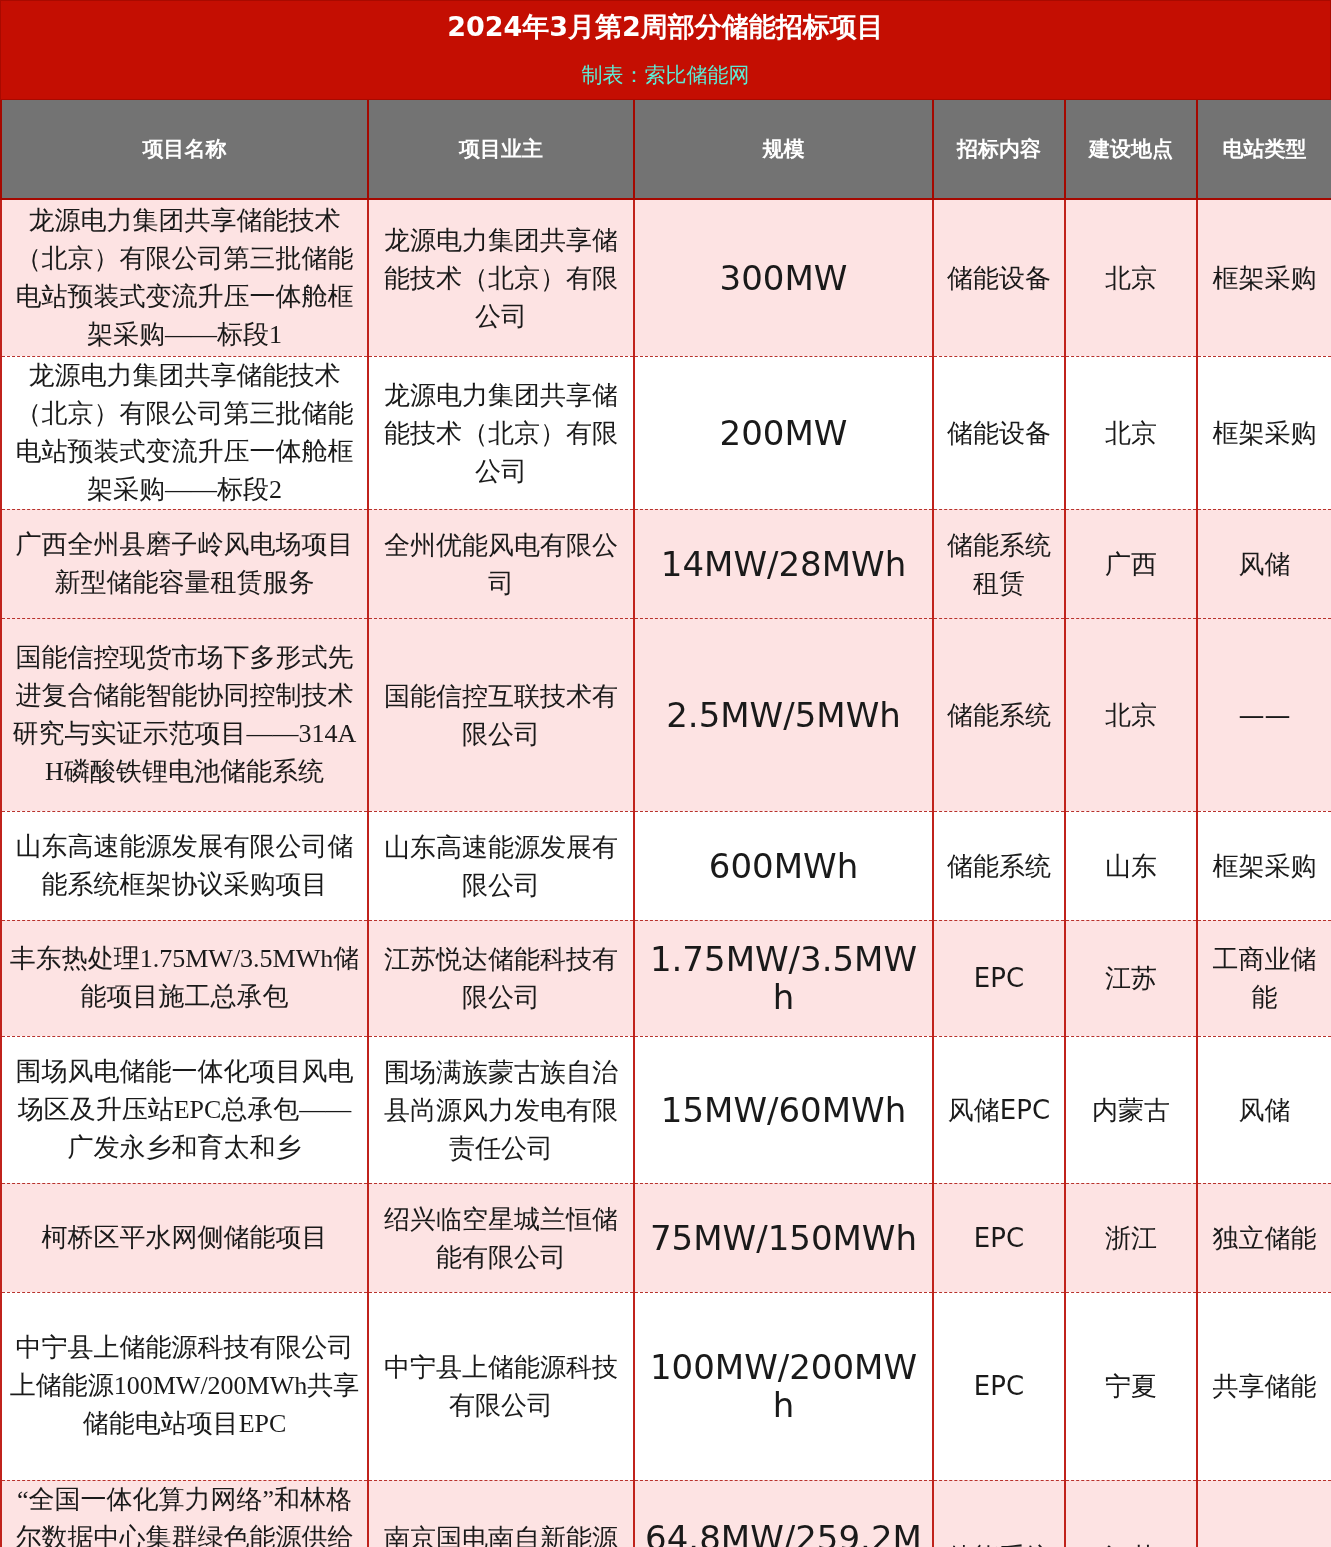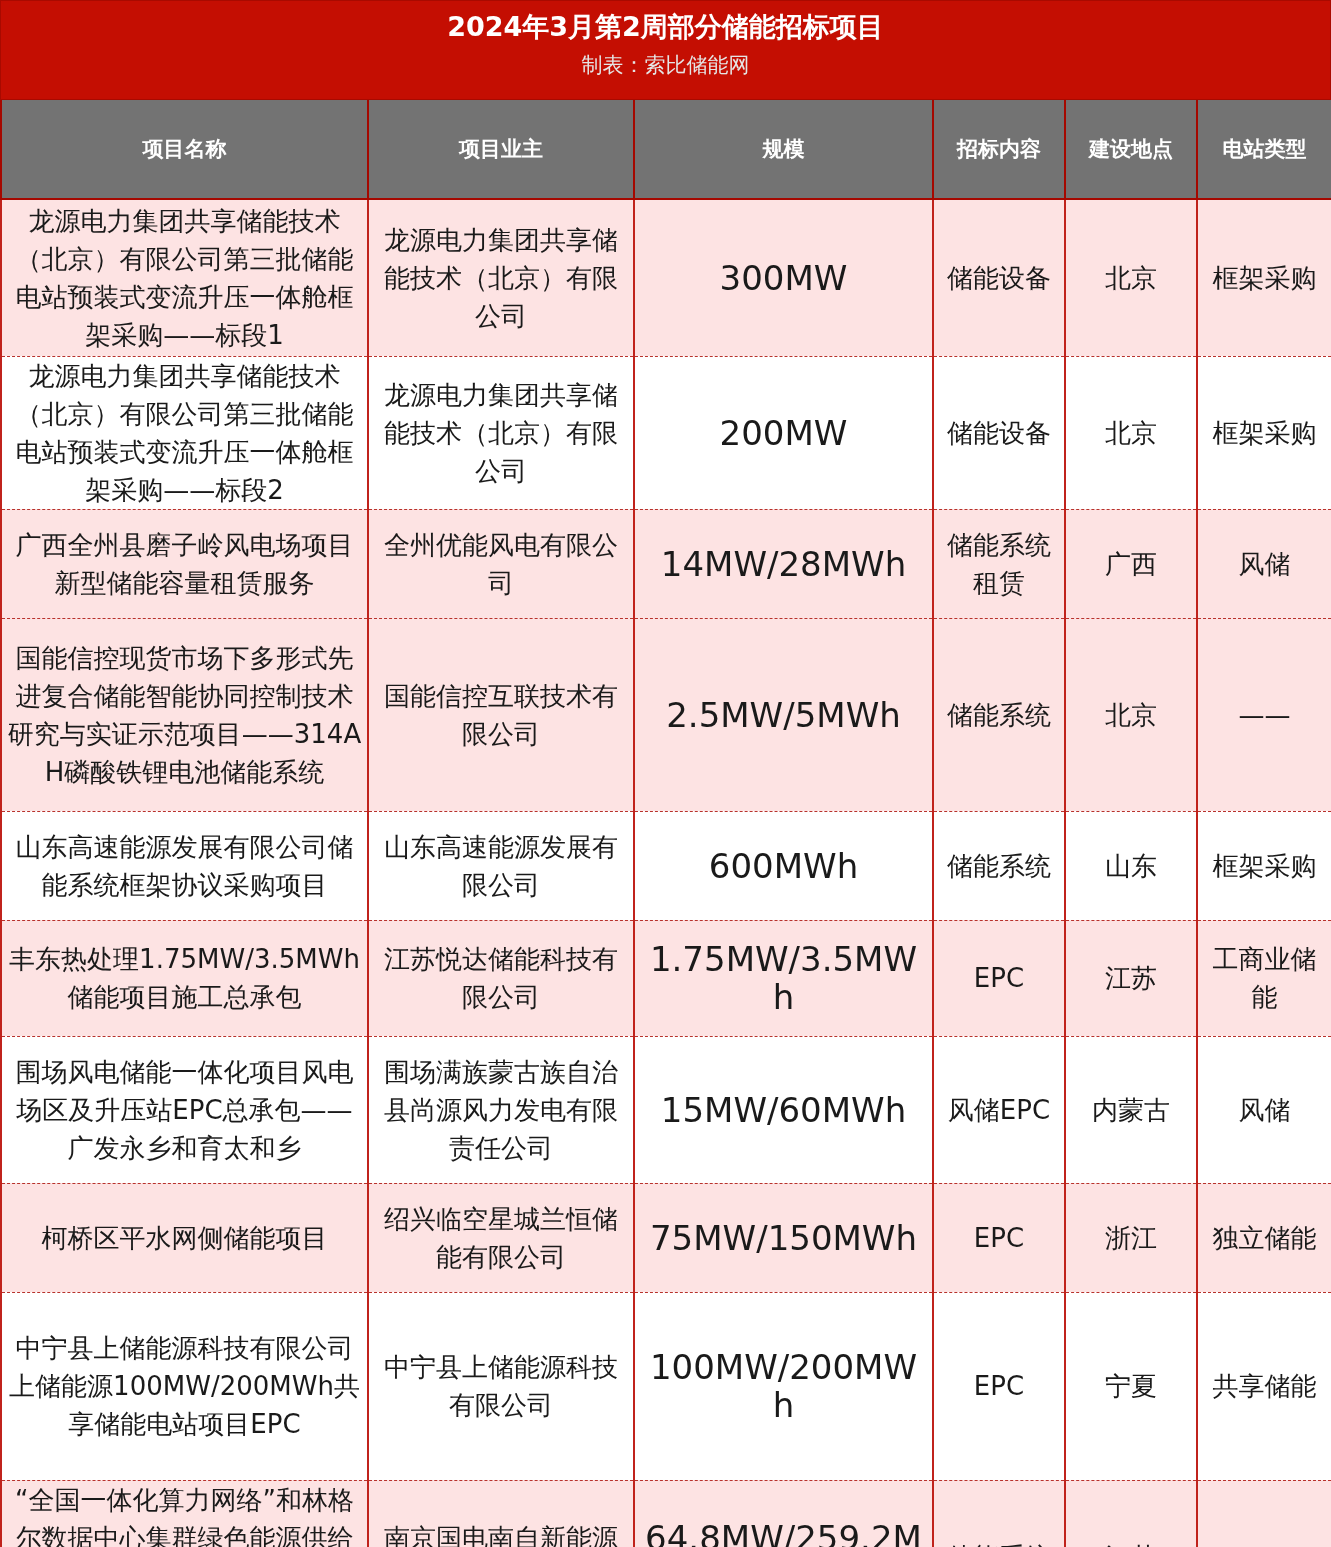--- a/index.html
+++ b/index.html
@@ -4,21 +4,21 @@
 <style>
   html, body { margin: 0; padding: 0; background: #ffffff; }
   body { width: 1331px; height: 1547px; overflow: hidden; font-family: "DejaVu Sans", "Liberation Sans", sans-serif; }
   .sheet { position: relative; width: 1331px; height: 1547px; background: #ffffff; }
   .title-bar {
     position: absolute; left: 0; top: 0; width: 1331px; height: 100px;
     background: #C40E02; border: 1px solid #A80A00; box-sizing: border-box;
     text-align: center; color: #ffffff;
   }
   .title-bar .title { position: absolute; left: 0; right: 0; top: 8px; font-size: 27px; font-weight: bold; letter-spacing: 0px; }
-  .title-bar .subtitle { position: absolute; left: 0; right: 0; top: 50px; font-size: 21px; color: #e5e5e5; }
+  .title-bar .subtitle { position: absolute; left: 0; right: 0; top: 60px; font-size: 21px; color: #5eead4; }
   table.grid {
     position: absolute; left: 0; top: 100px; width: 1331px;
     border-collapse: collapse; table-layout: fixed;
   }
   table.grid col.c0 { width: 367px; }
   table.grid col.c1 { width: 266px; }
   table.grid col.c2 { width: 299px; }
   table.grid col.c3 { width: 132px; }
   table.grid col.c4 { width: 132px; }
   table.grid col.c5 { width: 135px; }
@@ -29,21 +29,21 @@
   }
   table.grid td {
     border-left: 2px solid #C0231C; border-right: 2px solid #C0231C;
     border-top: 1px dashed #B8322C; border-bottom: 1px dashed #B8322C;
     text-align: center; vertical-align: middle; color: #1a1a1a;
     font-size: 26px; line-height: 38px; padding: 0 8px; box-sizing: border-box;
     word-break: break-all;
   }
   table.grid tr.pink td { background: #FDE3E3; }
   table.grid tr.white td { background: #FFFFFF; }
-  table.grid td.name { padding: 0 4px; }
+  table.grid td.name { padding: 0 4px; font-family: Liberation Serif, serif; }
   table.grid td.owner { padding: 16px 8px; }
   table.grid td.scale { font-size: 34px; }
 </style>
 </head>
 <body>
 
 <div class="sheet">
   <div class="title-bar">
     <div class="title">2024年3月第2周部分储能招标项目</div>
     <div class="subtitle">制表：索比储能网</div>

